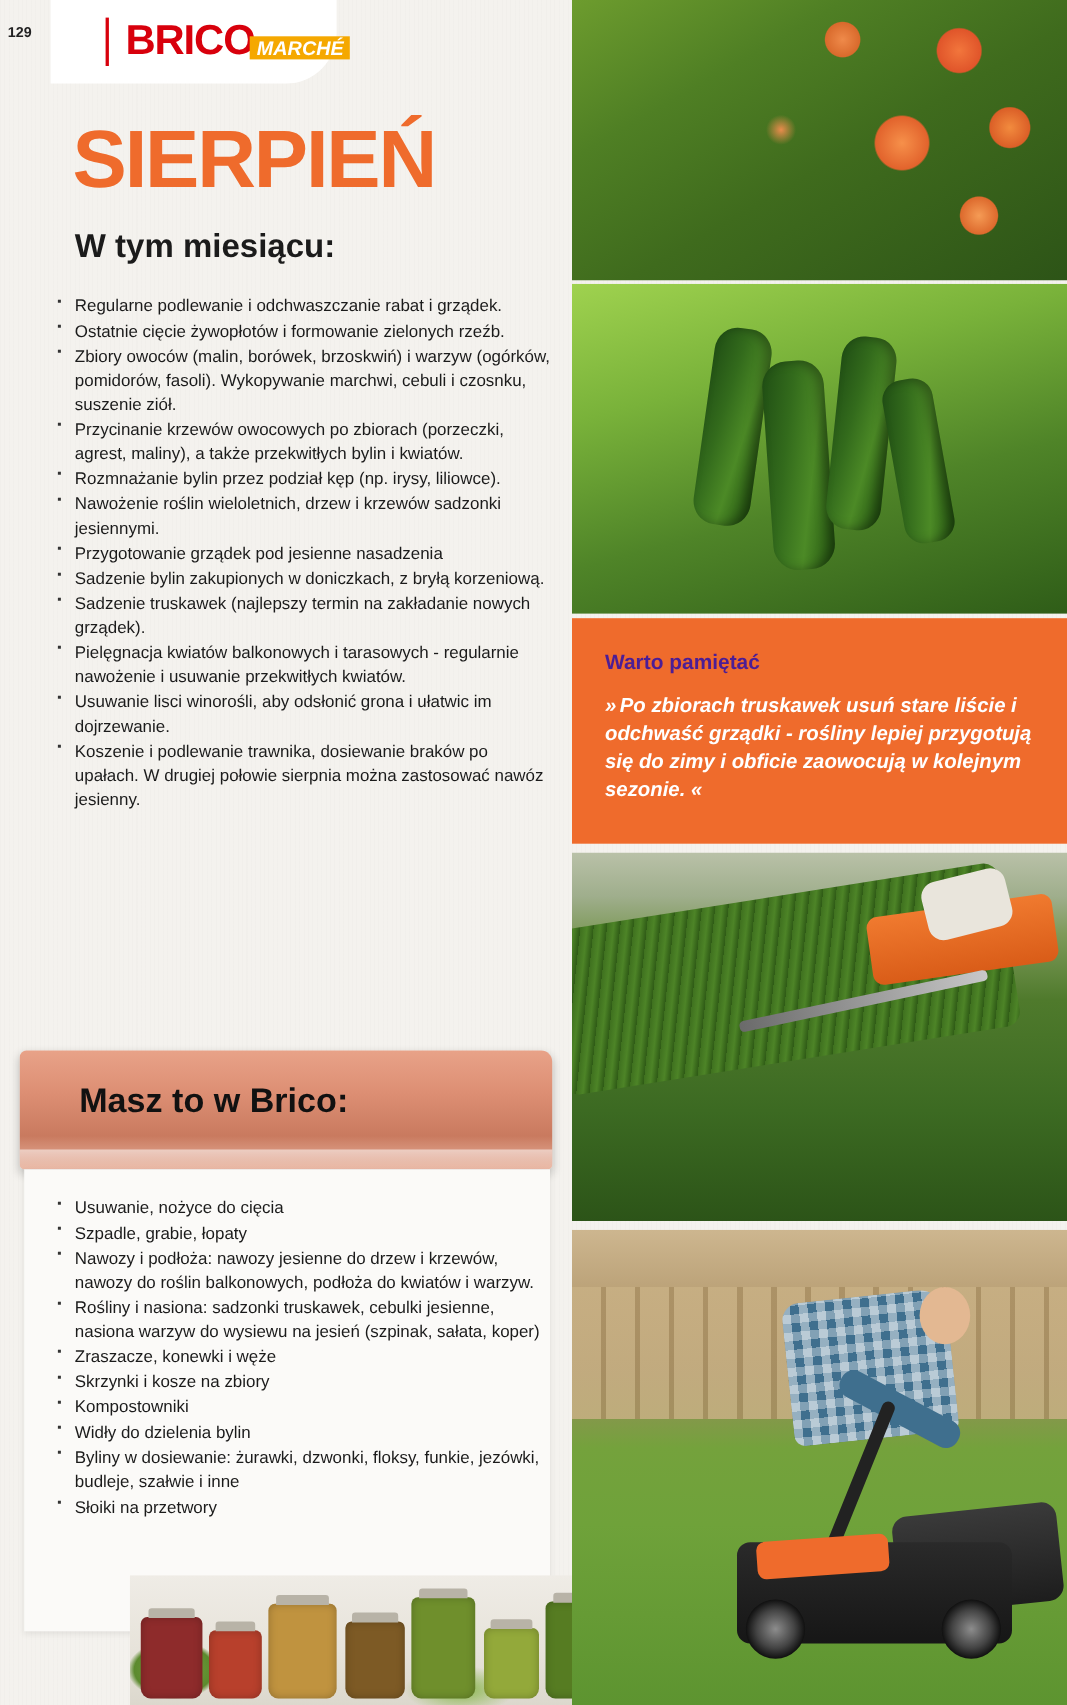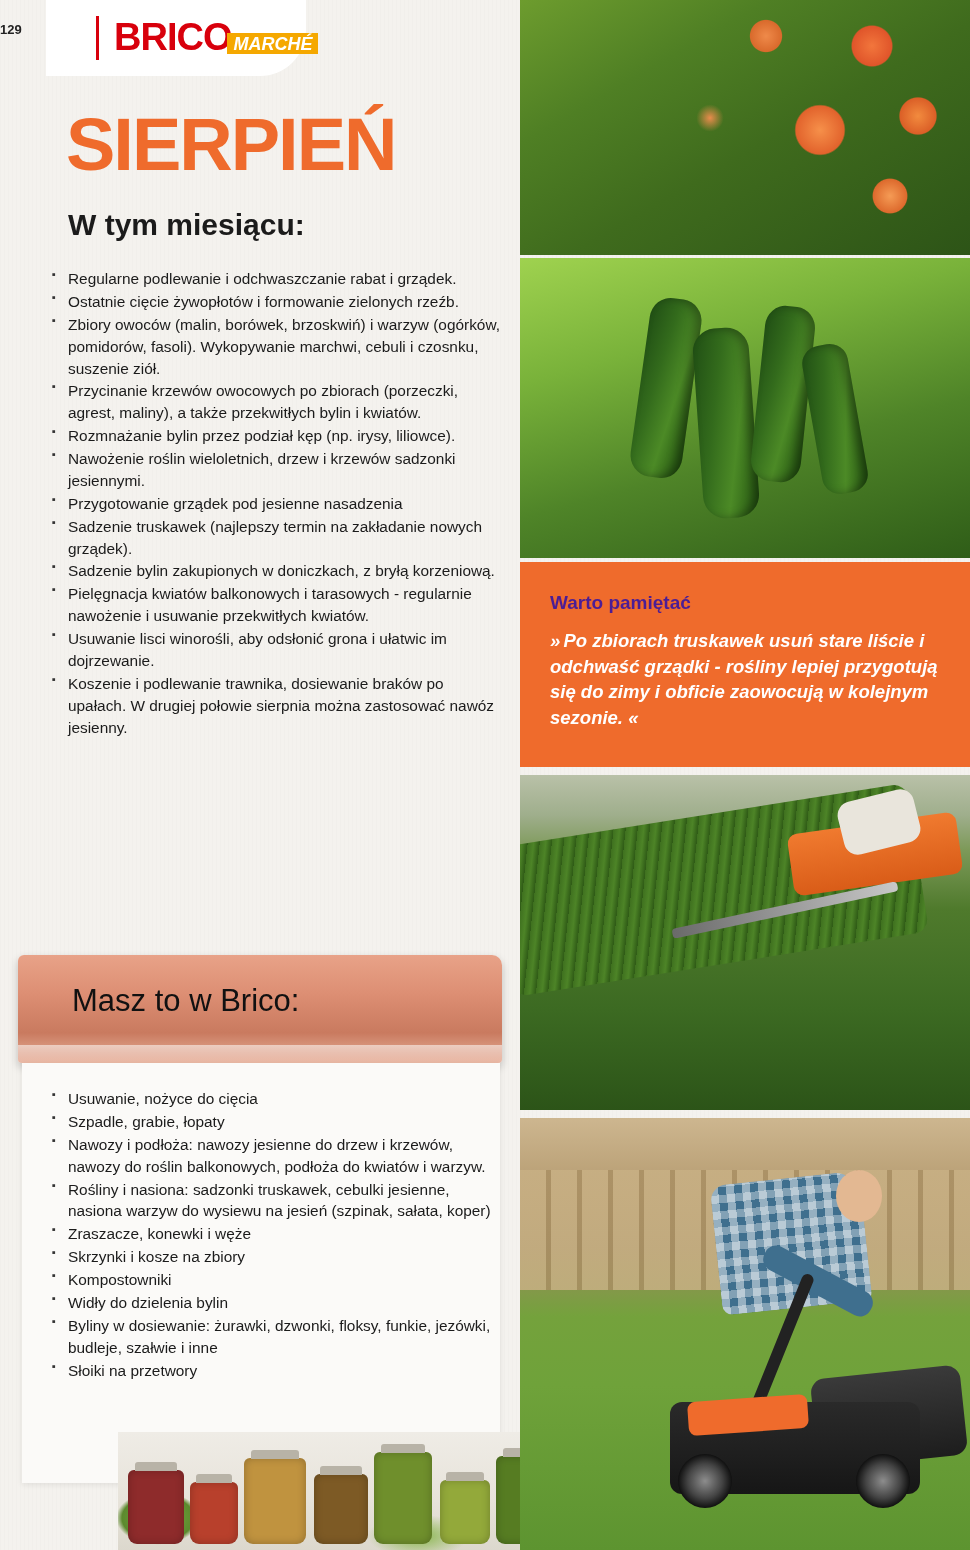--- a/index.html
+++ b/index.html
@@ -20,20 +20,21 @@
       #f4f2ee;
   }
   
   .page-number {
     position: absolute;
     left: 0; top: 22px;
     width: 36px;
     font-size: 13px;
     font-weight: bold;
     color: #222;
+    text-align: center;
   }
   .brand-tab {
     position: absolute;
     left: 46px;
     top: 0;
     width: 260px;
     height: 76px;
     background: #ffffff;
     border-bottom-right-radius: 46px;
     z-index: 5;
@@ -132,21 +133,21 @@
     left: 0; right: 0; bottom: 0;
     height: 18px;
     background: linear-gradient(180deg, rgba(255,255,255,0.55), rgba(255,255,255,0.05));
     border-radius: 0 0 4px 4px;
   }
   .brico-heading {
     position: absolute;
     left: 72px;
     top: 983px;
     font-size: 31px;
-    font-weight: normal;
+    font-weight: bold;
     color: #111;
     z-index: 3;
   }
   .white-panel {
     position: absolute;
     left: 22px;
     top: 1063px;
     width: 478px;
     height: 420px;
     background: #fbfaf8;
@@ -370,22 +371,22 @@
     <div class="month-title">SIERPIEŃ</div>
     <div class="section-heading">W tym miesiącu:</div>
     <ul class="bullet-list" id="tasks-list">
         <li>Regularne podlewanie i odchwaszczanie rabat i grządek.</li>
         <li>Ostatnie cięcie żywopłotów i formowanie zielonych rzeźb.</li>
         <li>Zbiory owoców (malin, borówek, brzoskwiń) i warzyw (ogórków, pomidorów, fasoli). Wykopywanie marchwi, cebuli i czosnku, suszenie ziół.</li>
         <li>Przycinanie krzewów owocowych po zbiorach (porzeczki, agrest, maliny), a także przekwitłych bylin i kwiatów.</li>
         <li>Rozmnażanie bylin przez podział kęp (np. irysy, liliowce).</li>
         <li>Nawożenie roślin wieloletnich, drzew i krzewów sadzonki jesiennymi.</li>
         <li>Przygotowanie grządek pod jesienne nasadzenia</li>
+        <li>Sadzenie bylin zakupionych w doniczkach, z bryłą korzeniową.</li>
         <li>Sadzenie truskawek (najlepszy termin na zakładanie nowych grządek).</li>
-        <li>Sadzenie bylin zakupionych w doniczkach, z bryłą korzeniową.</li>
         <li>Pielęgnacja kwiatów balkonowych i tarasowych - regularnie nawożenie i usuwanie przekwitłych kwiatów.</li>
         <li>Usuwanie lisci winorośli, aby odsłonić grona i ułatwic im dojrzewanie.</li>
         <li>Koszenie i podlewanie trawnika, dosiewanie braków po upałach. W drugiej połowie sierpnia można zastosować nawóz jesienny.</li>
       </ul>
 
     <div class="curl-banner"></div>
     <div class="brico-heading">Masz to w Brico:</div>
     <div class="white-panel"></div>
     <ul class="bullet-list" id="brico-list">
         <li>Usuwanie, nożyce do cięcia</li>

